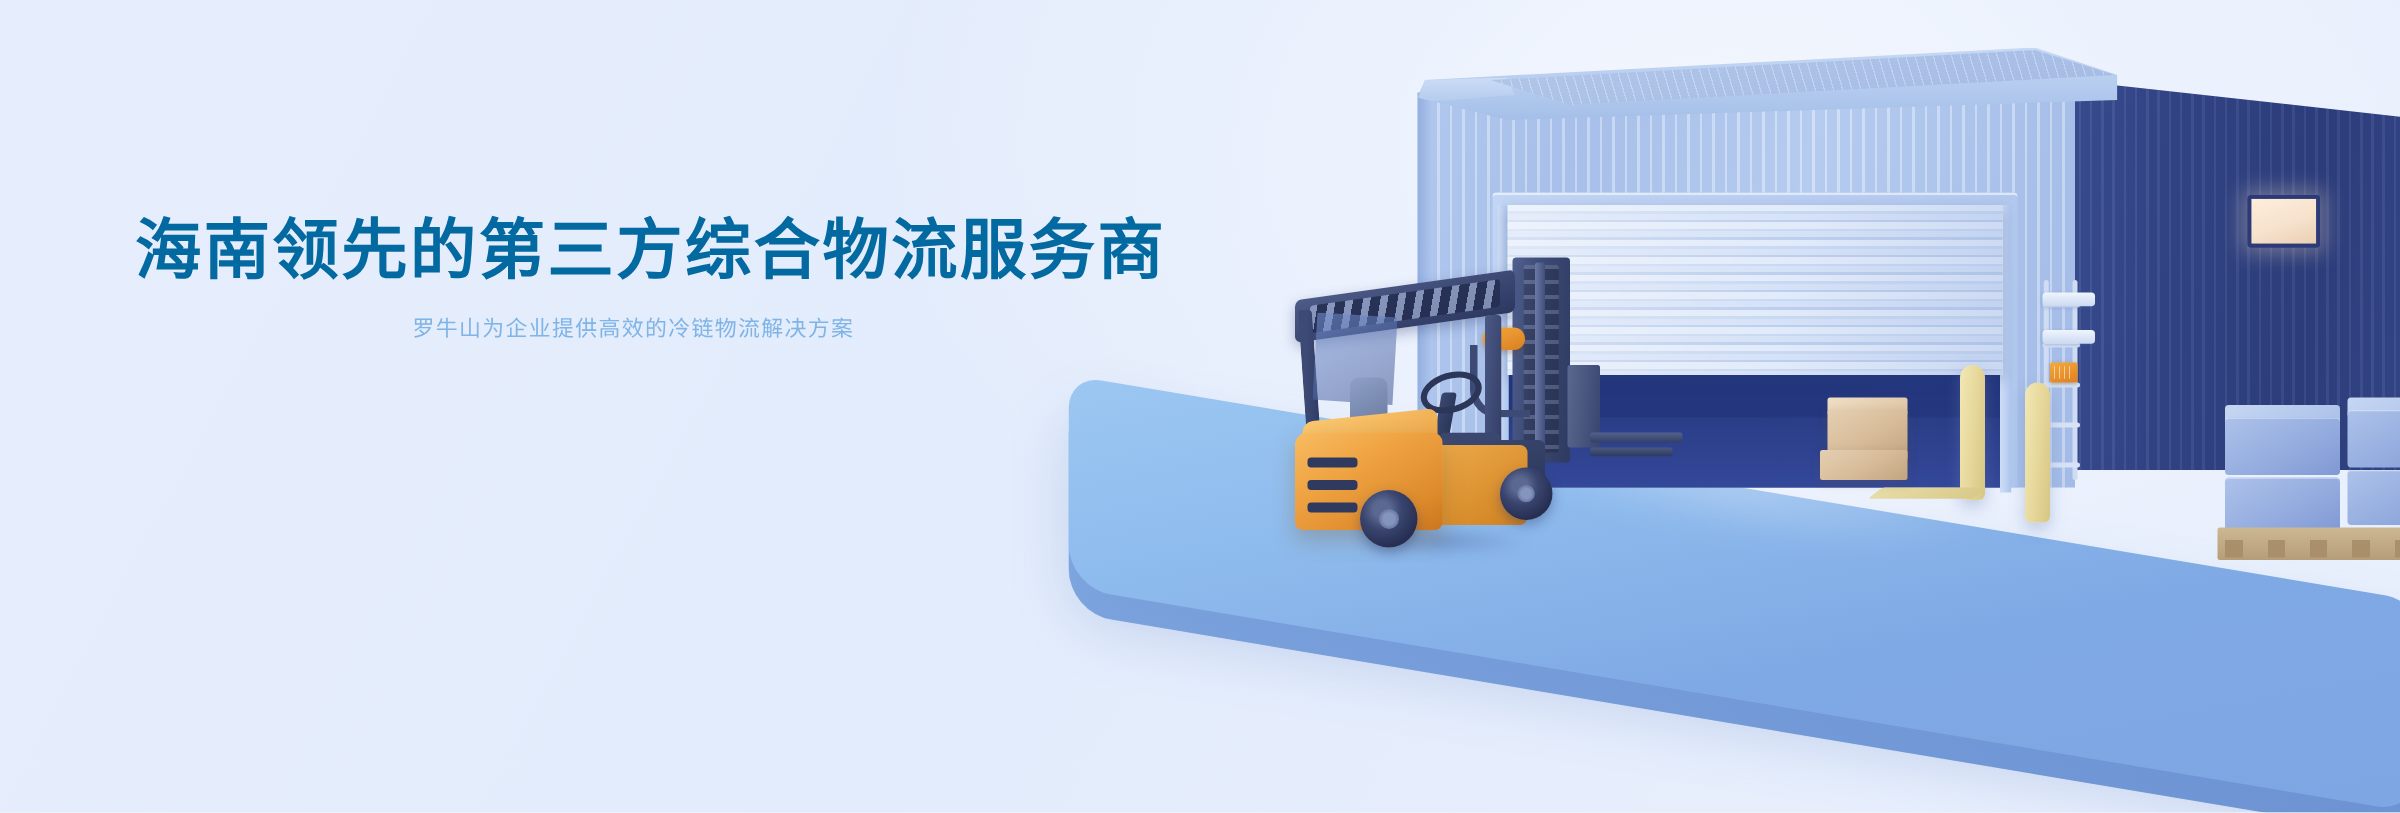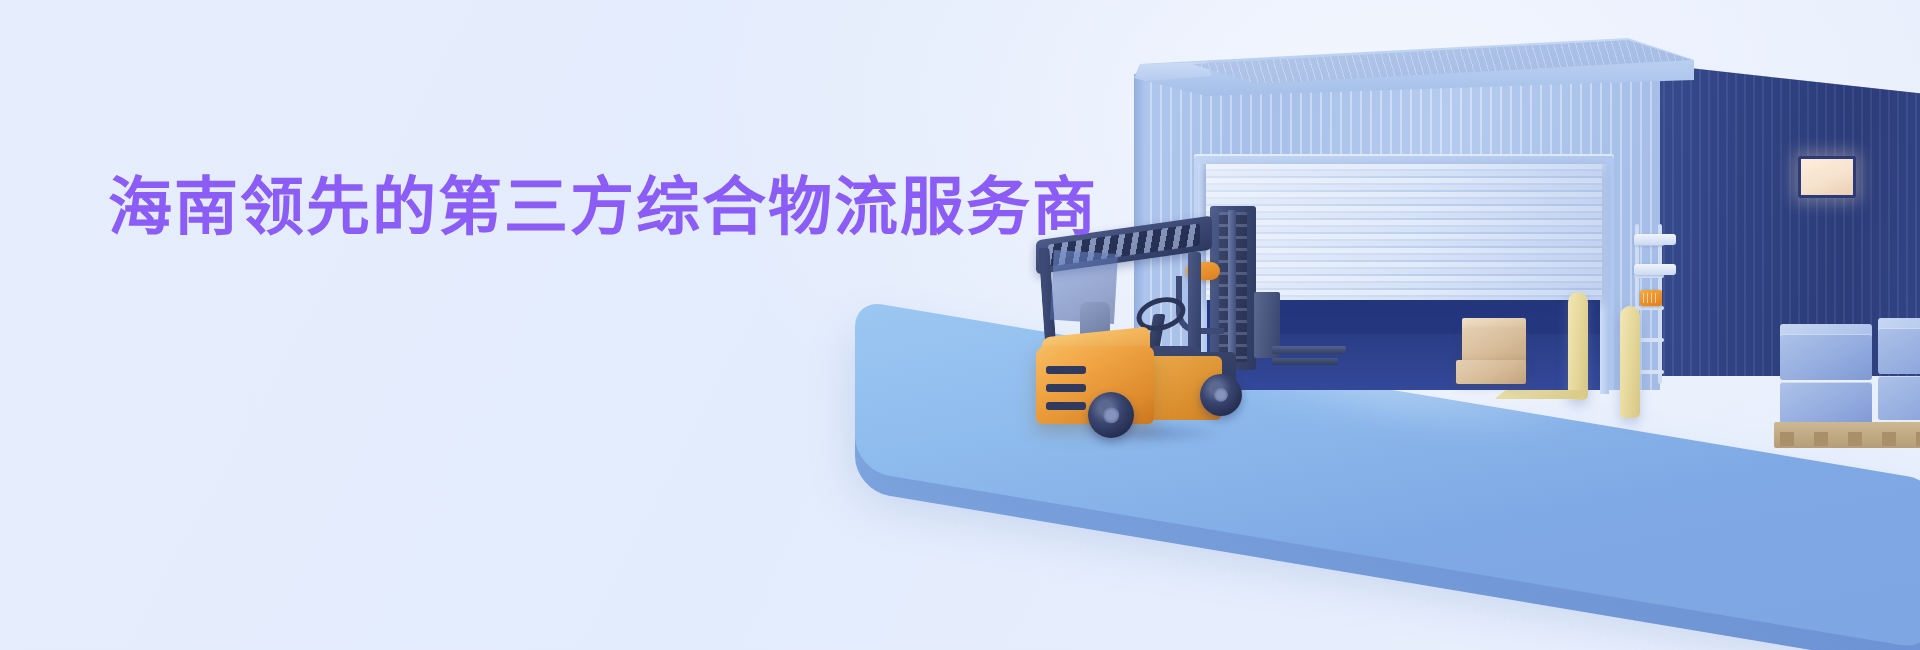--- a/index.html
+++ b/index.html
@@ -21,25 +21,25 @@
       linear-gradient(118deg,#e6eefd 0%,#e3ecfc 45%,#e9f0fd 100%);
     pointer-events:none;
   }
 
   
   .copy{
     position:absolute;left:108px;top:168px;width:860px;z-index:40;
   }
   .headline{
     margin:0;
-    font-size:64px;
+    font-size:53px;
     font-weight:700;
     letter-spacing:2px;
     line-height:1.24;
-    color:#8b5cf6;
+    color:#0369a1;
     white-space:nowrap;
   }
   .subline{
     margin:16px 0 0 222px;
     font-size:17.5px;
     font-weight:500;
     letter-spacing:1.1px;
     line-height:1.5;
     color:#7fb4e6;
     white-space:nowrap;
@@ -425,20 +425,21 @@
 </style>
 </head>
 <body>
 
 <div class="banner">
 
   <div class="bg-glow"></div>
 
   <div class="copy">
     <h1 class="headline">海南领先的第三方综合物流服务商</h1>
+    <p class="subline">罗牛山为企业提供高效的冷链物流解决方案</p>
   </div>
 
   <div class="scene">
 
     <div class="platform">
       <div class="plat-side"></div>
       <div class="plat-top"></div>
       <div class="plat-sheen"></div>
     </div>
 

